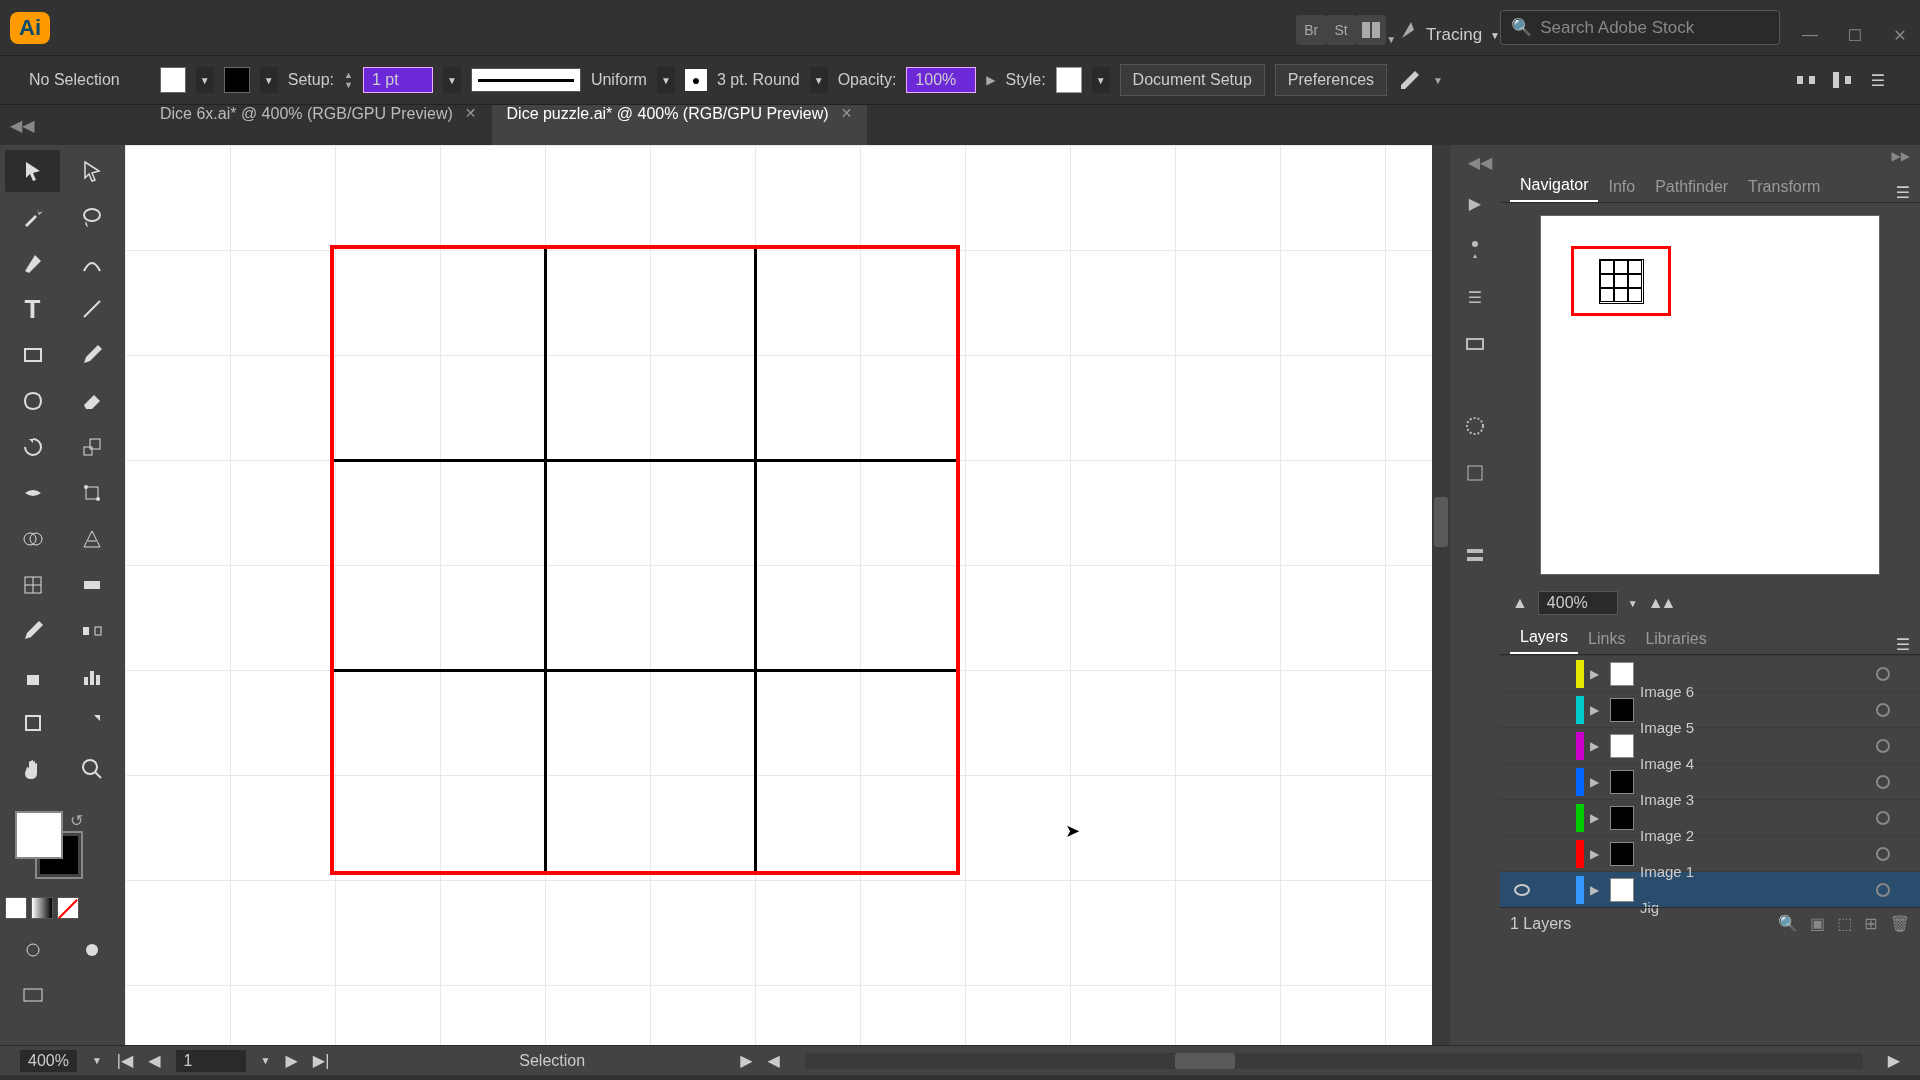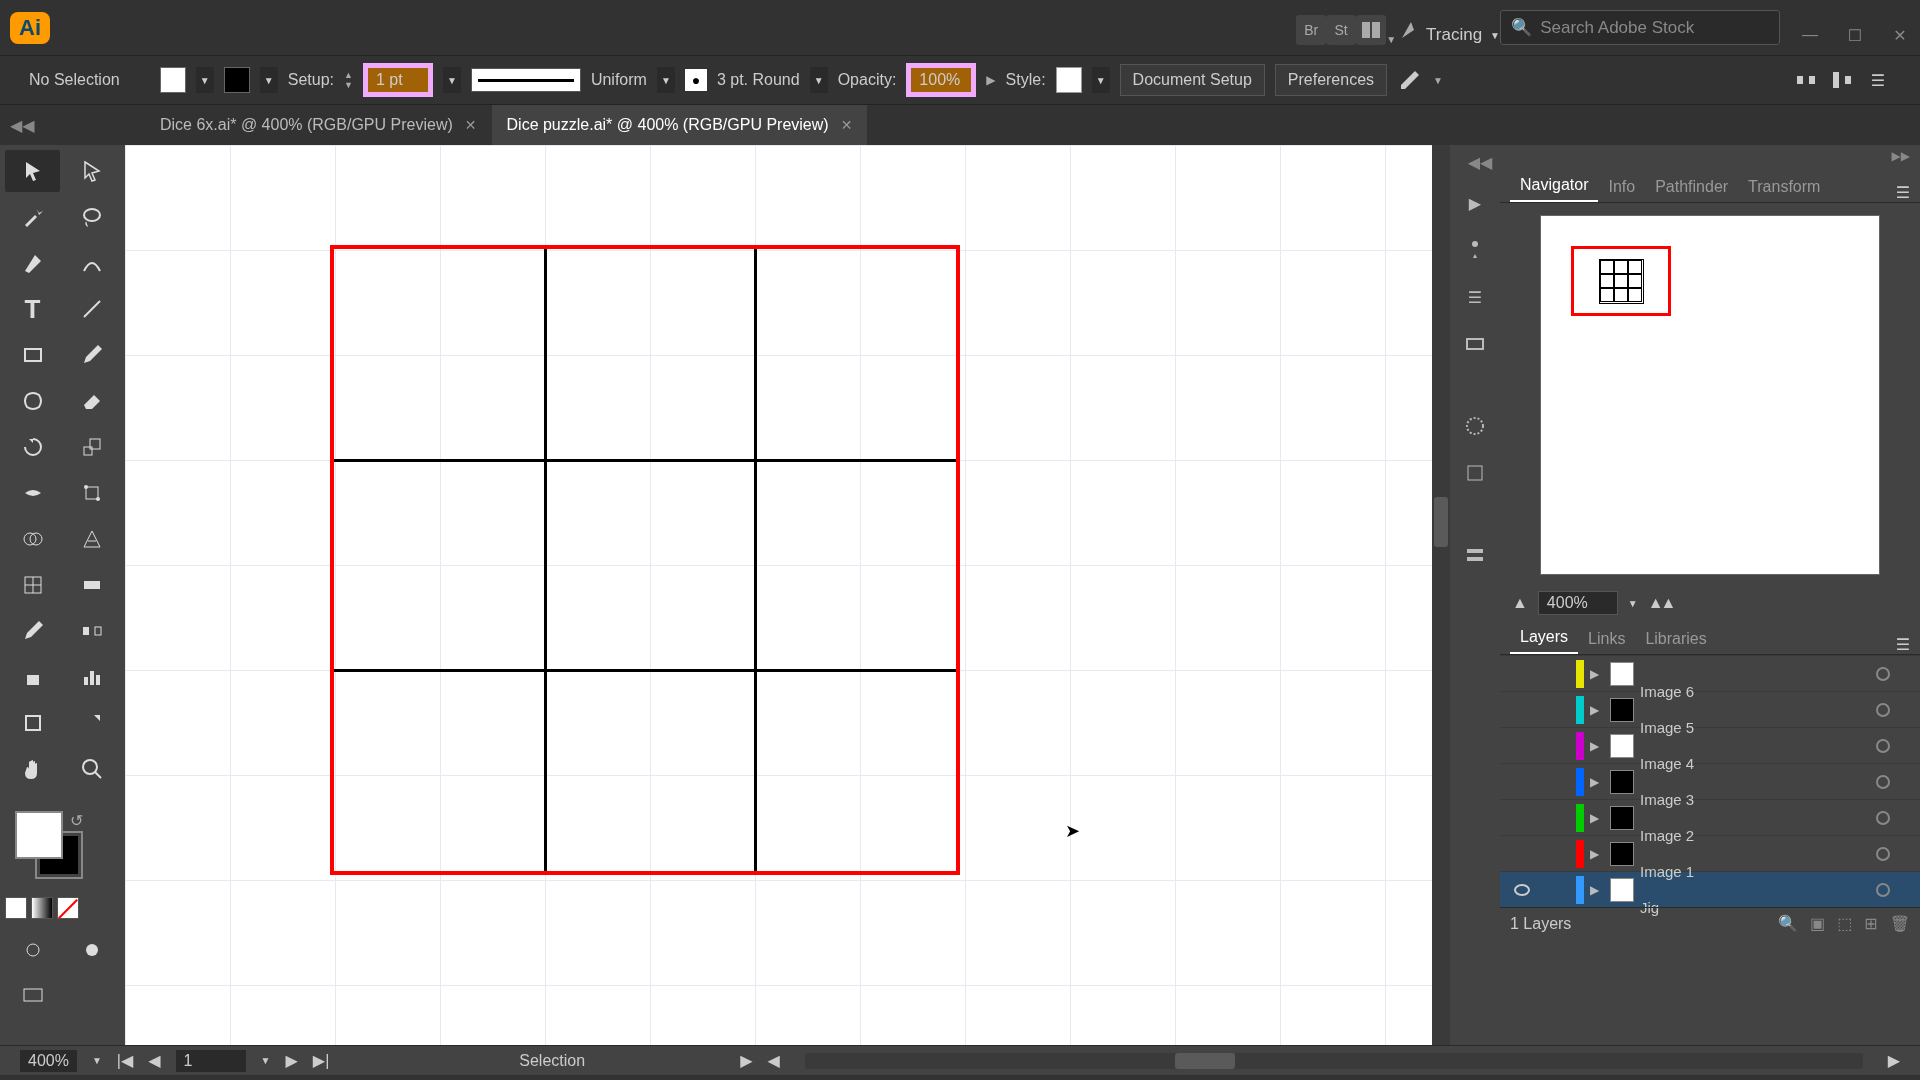--- a/index.html
+++ b/index.html
@@ -16,31 +16,31 @@
 .win-controls { display: flex; gap: 25px; margin-left: 20px; }
 .win-btn { width: 20px; height: 20px; color: #888; display: flex; align-items: center; justify-content: center; }
 
 .control-bar { height: 50px; background: #323232; border-top: 1px solid #222; border-bottom: 1px solid #222; display: flex; align-items: center; padding: 0 29px; gap: 10px; font-size: 16px; }
 .cb-label { color: #ccc; }
 .swatch { width: 26px; height: 26px; border: 1px solid #666; }
 .swatch.white { background: #fff; }
 .swatch.black { background: #000; }
 .swatch.trans { background: #fff; border: 1px solid #999; }
 .dd-arrow { width: 18px; height: 26px; background: #2a2a2a; display: flex; align-items: center; justify-content: center; font-size: 10px; }
-.num-field { background: #a16207; border: 5px solid #f0abfc; padding: 3px 8px; width: 70px; display: flex; align-items: center; }
+.num-field { background: #6d28d9; border: 1px solid #f0abfc; padding: 3px 8px; width: 70px; display: flex; align-items: center; }
 .stroke-type { background: #fff; width: 110px; height: 24px; border: 1px solid #555; display: flex; align-items: center; }
 .stroke-line { flex: 1; height: 3px; background: #000; margin: 0 6px; }
 .cap-swatch { width: 22px; height: 22px; background: #fff; display: flex; align-items: center; justify-content: center; color: #000; font-size: 14px; }
 .btn-flat { background: #3a3a3a; padding: 6px 12px; border: 1px solid #555; }
 .spacer { flex: 1; }
 .icon-sq { width: 26px; height: 26px; display: flex; align-items: center; justify-content: center; }
 
 .tab-bar { height: 40px; background: #323232; display: flex; align-items: center; }
 .expand-btn { width: 30px; padding-left: 10px; color: #888; }
-.doc-tab { padding: 0 15px; height: 40px; display: flex; align-items: center; gap: 12px; font-size: 16px; color: #bbb; }
+.doc-tab { padding: 0 15px; height: 40px; display: flex; gap: 12px; font-size: 16px; color: #bbb; }
 .doc-tab.active { background: #434343; color: #fff; }
 .tab-close { font-size: 14px; color: #999; }
 
 .main-row { display: flex; height: 900px; }
 .tools-col { width: 125px; background: #434343; display: flex; flex-direction: column; padding: 5px; gap: 4px; }
 .tool-pair { display: flex; gap: 4px; }
 .tool { width: 55px; height: 42px; display: flex; align-items: center; justify-content: center; color: #ddd; border-radius: 2px; }
 .tool.sel { background: #2d2d2d; }
 .fill-stroke { margin-top: 15px; position: relative; height: 80px; }
 .fs-back { position: absolute; width: 48px; height: 48px; border: 2px solid #888; left: 30px; top: 22px; }

